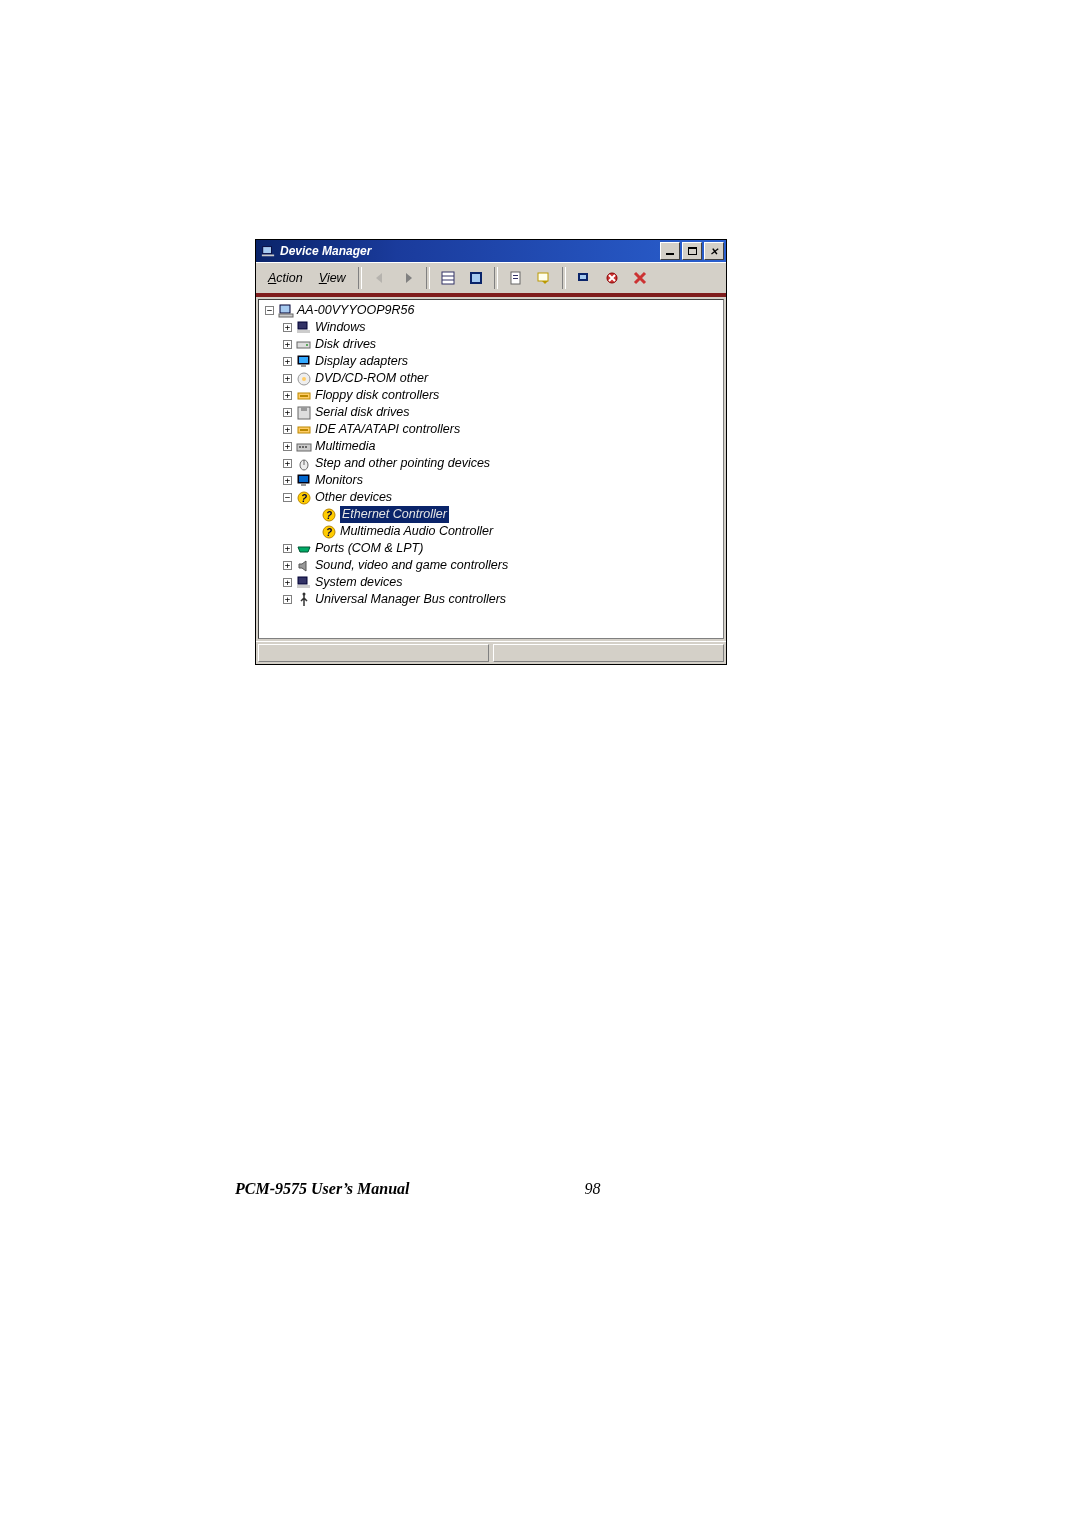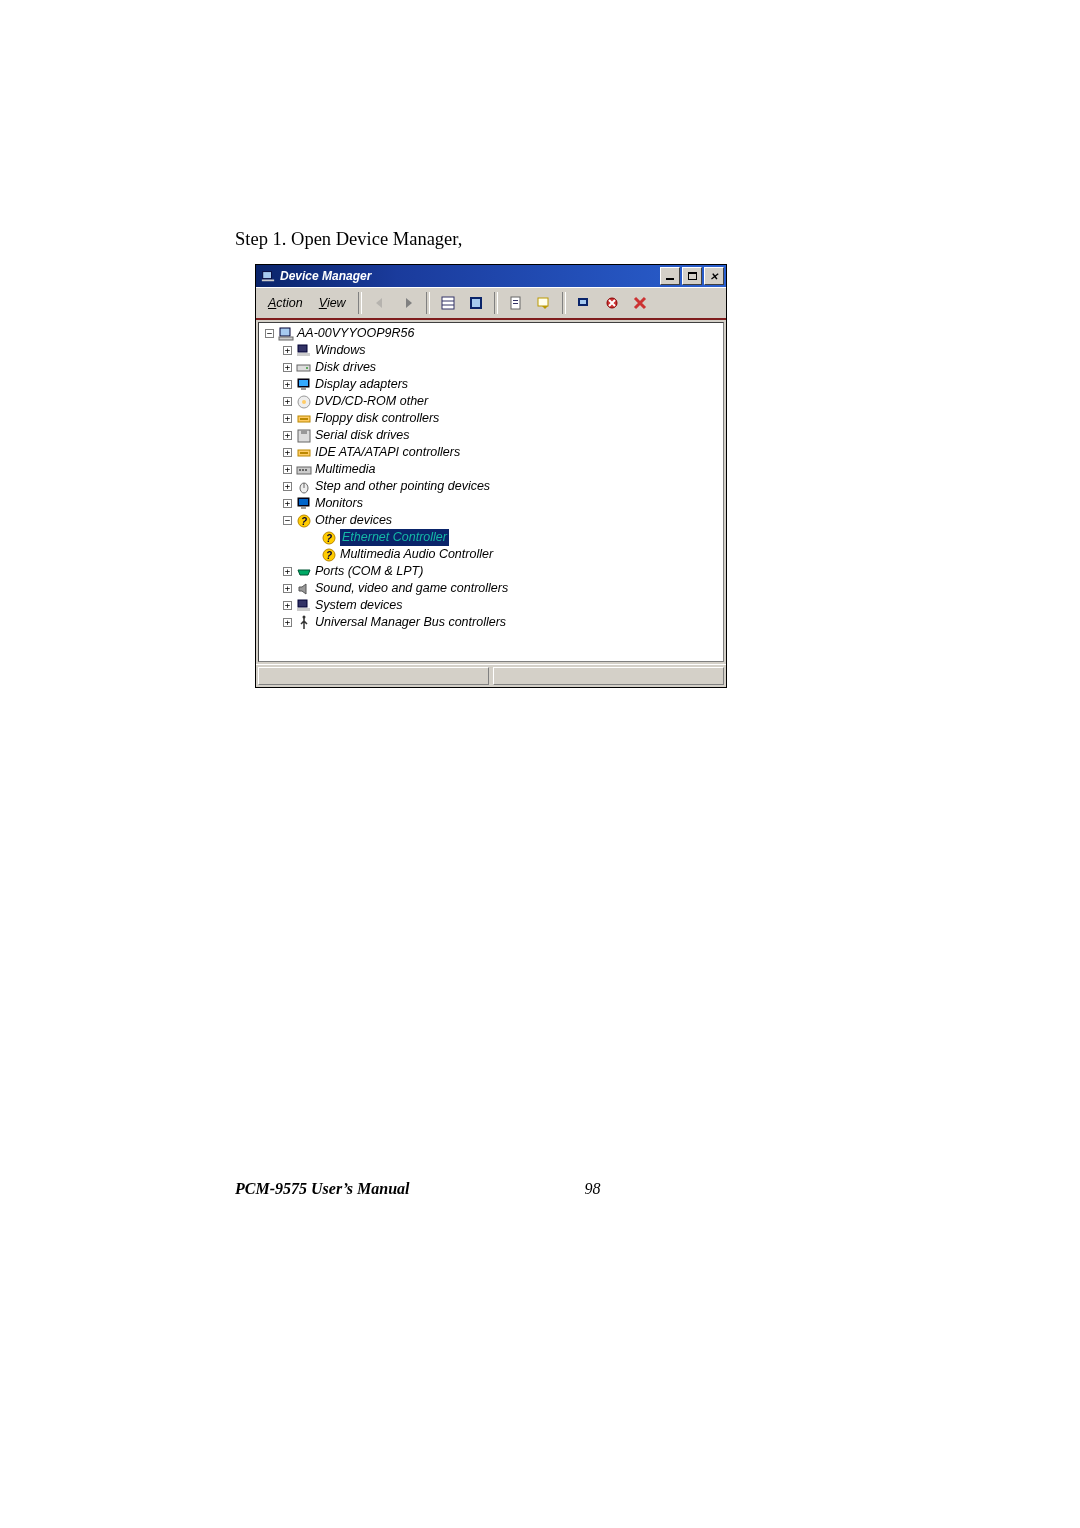--- a/index.html
+++ b/index.html
@@ -76,21 +76,21 @@
   .tbtn.min::before { content: ""; width: 8px; height: 2px; background:#000; margin-top:6px;}
   .tbtn.max::before { content: ""; width: 9px; height: 8px; border: 1px solid #000; border-top-width:2px; box-sizing: border-box; }
   .tbtn.close::before { content: "✕"; font-size: 10px; }
   
   .menubar {
     background: #d4d0c8;
     display: flex;
     align-items: center;
     height: 26px;
     padding: 2px 4px;
-    border-bottom: 2px solid #7f1d1d;
+    border-bottom: 4px solid #7f1d1d;
     border-top: 1px solid #fff;
   }
   .menuitem {
     padding: 2px 8px;
     font-size: 12.5px;
   }
   .menuitem .ul { text-decoration: underline; }
   .menusep {
     width: 2px; height: 22px;
     border-left: 1px solid #808080;
@@ -140,21 +140,21 @@
   .ticon2 {
     width: 16px; height: 16px;
     margin-right: 3px;
     display: inline-flex;
     align-items: center;
     justify-content: center;
     flex-shrink: 0;
   }
   .sel {
     background: #0a246a;
-    color: #14b8a6;
+    color: #e5e5e5;
     padding: 0 2px;
   }
   .indent0 { padding-left: 2px; }
   .indent1 { padding-left: 20px; }
   .indent2b { padding-left: 58px; }
   
   .statusbar {
     height: 22px;
     background: #d4d0c8;
     border-top: 1px solid #fff;
@@ -180,21 +180,20 @@
     font-size: 16px;
     align-items: baseline;
   }
   .footer .manual { font-style: italic; font-weight: bold; }
   .footer .pagenum { margin-left: 175px; }
 </style>
 </head>
 <body>
 
 <div class="page">
-  <div class="step">Step 1.  Open Device Manager,</div>
 
   <div class="screenshot-wrap">
     <div class="dm-window">
 
       <div class="titlebar">
         <span class="ticon">
           <svg viewBox="0 0 16 16">
               <rect x="2" y="3" width="10" height="8" fill="#a6caf0" stroke="#003" stroke-width="1"></rect>
               <rect x="1" y="12" width="14" height="2" fill="#ccc"></rect>
             </svg>

